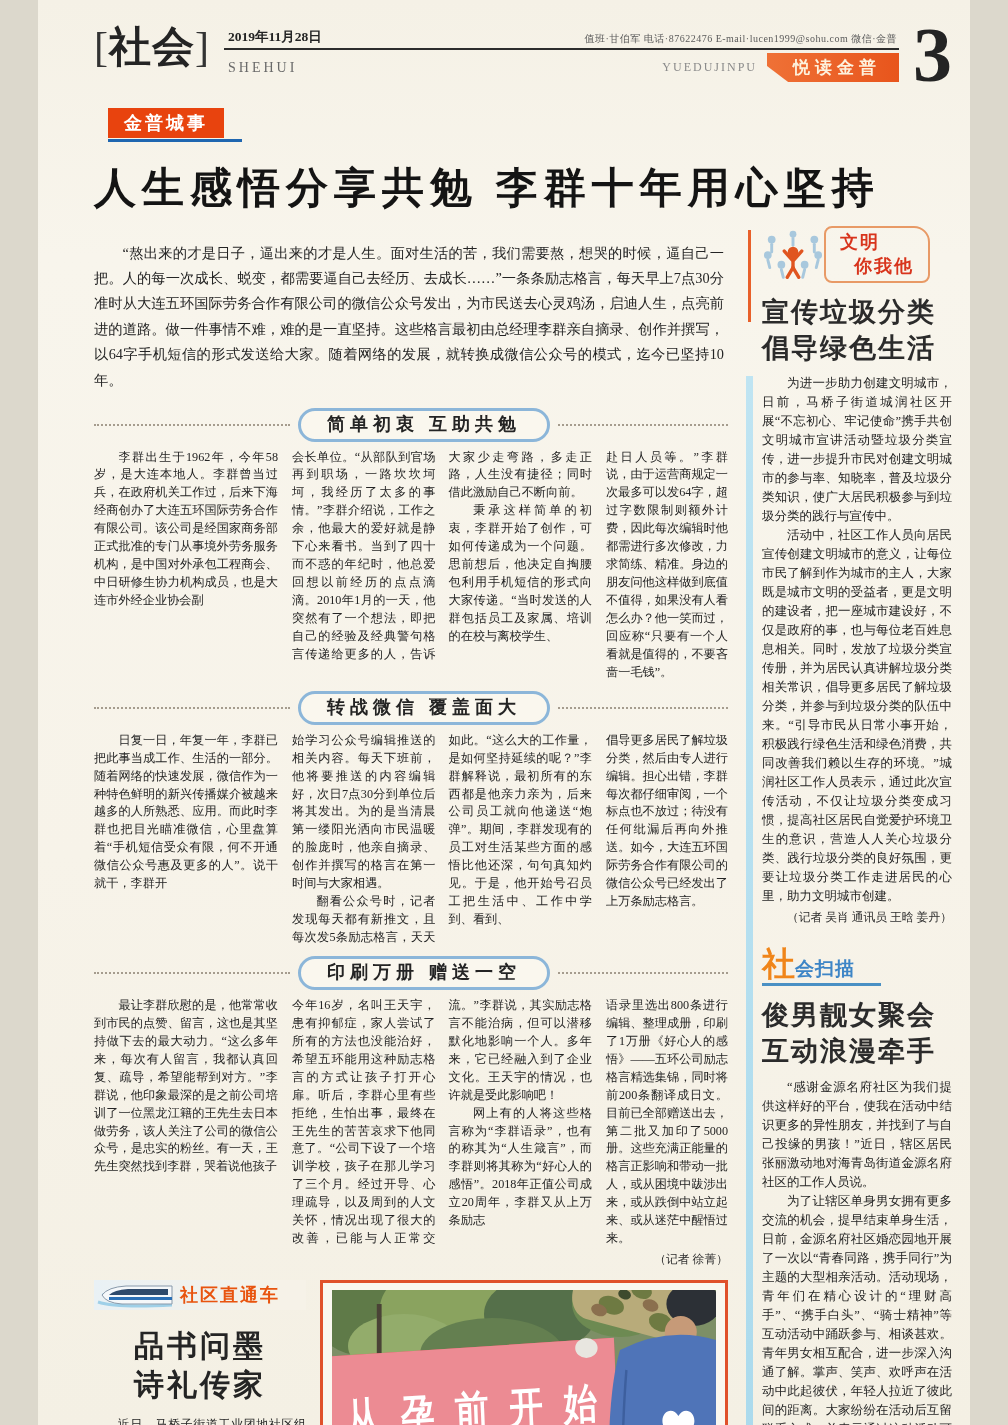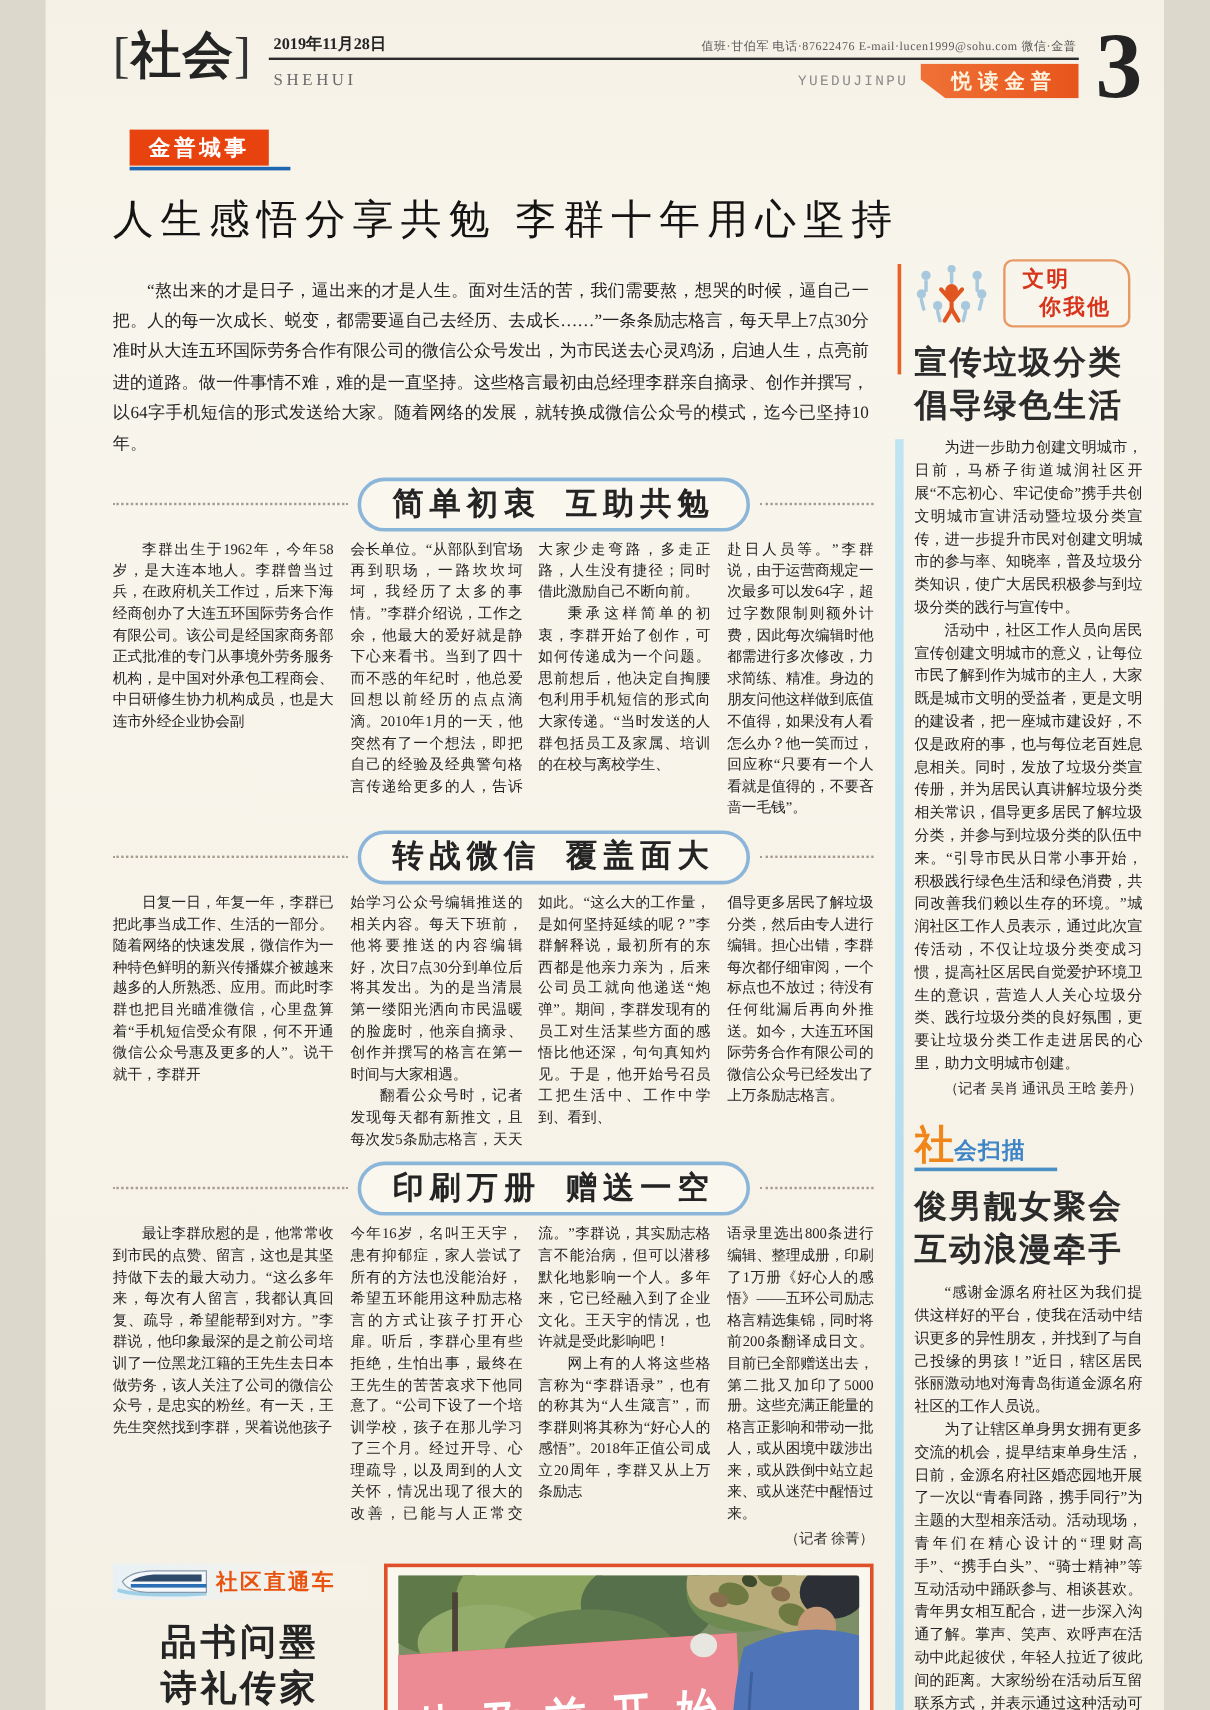--- a/index.html
+++ b/index.html
@@ -10,43 +10,43 @@
   
   .hdr{display:flex;align-items:flex-start;gap:14px;}
   .brand{font-size:42px;font-weight:700;line-height:1;white-space:nowrap;letter-spacing:1px;}
   .brand .bk{font-weight:400;color:#333;}
   .hmid{flex:1;margin-top:2px;}
   .hrow1{display:flex;justify-content:space-between;align-items:flex-end;border-bottom:2px solid #2c2c2c;padding:0 2px 2px 4px;}
   .hdate{font-size:13.5px;font-weight:700;}
   .hcontact{font-size:10px;color:#5a5a5a;letter-spacing:.5px;}
   .hrow2{display:flex;justify-content:space-between;align-items:center;margin-top:3px;padding-left:4px;}
   .hlatin{font-size:14px;color:#6a6a6a;letter-spacing:3px;}
-  .hrow2r{display:flex;align-items:center;gap:10px;font-family:Liberation Mono, monospace;}
+  .hrow2r{display:flex;align-items:center;gap:10px;}
   .mlatin{font-size:12px;color:#8a8a8a;letter-spacing:2px;}
   .ribbon{background:linear-gradient(90deg,#ef7136,#e8551c);color:#fdf2dd;font-size:17px;font-weight:700;
     letter-spacing:5px;padding:3px 18px 3px 26px;clip-path:polygon(0 0,100% 0,100% 100%,16% 100%,0 45%);}
   .pageno{font-size:78px;font-weight:700;line-height:.85;font-family:"Liberation Serif",serif;margin-top:-4px;}
   
   .tagrow{display:flex;align-items:flex-end;margin-top:20px;position:relative;width:fit-content;}
   .tagbar{width:9px;background:#1f66b0;margin-right:5px;}
   .tagbox{background:#e8430e;color:#fff;font-family:"Liberation Sans",sans-serif;font-weight:700;
     font-size:18px;letter-spacing:3px;padding:3px 16px;}
   .tagrow::after{content:"";position:absolute;left:14px;right:-18px;bottom:-4px;height:3px;background:#1f66b0;}
-  .headline{font-family:"Liberation Sans",sans-serif;font-weight:400;font-size:34px;letter-spacing:6px;
+  .headline{font-family:"Liberation Sans",sans-serif;font-weight:700;font-size:42px;letter-spacing:6px;
     margin:22px 0 10px;color:#141414;white-space:nowrap;}
   
   .bgrid{display:grid;grid-template-columns:1fr 206px;column-gap:18px;margin-top:4px;}
   .lead{font-size:14.3px;line-height:1.78;text-align:justify;text-indent:2em;padding-right:4px;}
   
   .brow{display:flex;align-items:center;margin:9px 0 7px;}
   .dl{border-top:2px dotted #a59c8e;height:0;}
   .dl-l{width:196px;}
   .dl-r{flex:1;}
   .bannerbox{border:3px solid #8cb6d9;border-radius:24px;padding:1px 26px 3px;margin:0 8px;background:#faf7ee;
-    font-family:Liberation Mono, monospace;font-weight:700;font-size:26px;letter-spacing:5px;white-space:nowrap;}
+    font-family:Liberation Sans, sans-serif;font-weight:700;font-size:18px;letter-spacing:5px;white-space:nowrap;}
   .bcols{display:grid;grid-template-columns:184px 1fr 122px;column-gap:14px;}
   .bc{font-size:12.2px;line-height:1.47;text-align:justify;}
   .c2{columns:2;column-gap:13px;}
   .bc p{margin:0;}
   .ind{text-indent:2em;}
   .cont{text-indent:0;}
   .byl{text-align:right;font-size:11.8px;margin-top:3px;color:#2e2e2e;}
   
   .botrow{display:flex;gap:14px;margin-top:12px;}
   .leftart{width:212px;flex:none;}
@@ -56,21 +56,21 @@
     letter-spacing:3px;text-align:center;margin:16px 0 12px;}
   .leftart .txt{font-size:11.9px;line-height:1.36;text-align:justify;}
   .leftart .txt p{margin:0;}
   .photobox{flex:1;border:3px solid #e0512b;background:#faf7ef;padding:7px 9px 5px;}
   .photo{width:100%;height:272px;display:block;}
   
   .sidebar{position:relative;padding-left:16px;}
   .sidebar::before{content:"";position:absolute;left:2px;top:4px;width:3px;height:92px;background:#e8602a;}
   .sidebar::after{content:"";position:absolute;left:0;top:150px;bottom:0;width:7px;
     background:linear-gradient(180deg,#bfe4f2,#a9d9ec);}
-  .civbadge{display:flex;align-items:center;gap:12px;}
+  .civbadge{display:flex;align-items:center;gap:0;}
   .civbox{border:2px solid #e89a66;border-radius:8px 16px 8px 8px;color:#d8341c;font-weight:700;
     font-size:18px;line-height:1.3;padding:3px 14px;letter-spacing:2px;}
   .civbox .l2{padding-left:14px;}
   .sbt{font-family:"Liberation Sans",sans-serif;font-weight:700;font-size:27px;line-height:1.32;
     letter-spacing:2px;margin:12px 0 8px;color:#2b2b2b;}
   .sbody{font-size:12.5px;line-height:1.52;text-align:justify;}
   .sbody p{margin:0;}
   .ssbadge{display:flex;align-items:baseline;border-bottom:3px solid #4a90c4;width:fit-content;
     padding:0 26px 1px 0;margin-top:20px;font-family:"Liberation Sans",sans-serif;}
   .ssbig{color:#f08519;font-size:33px;font-weight:700;line-height:1;}

